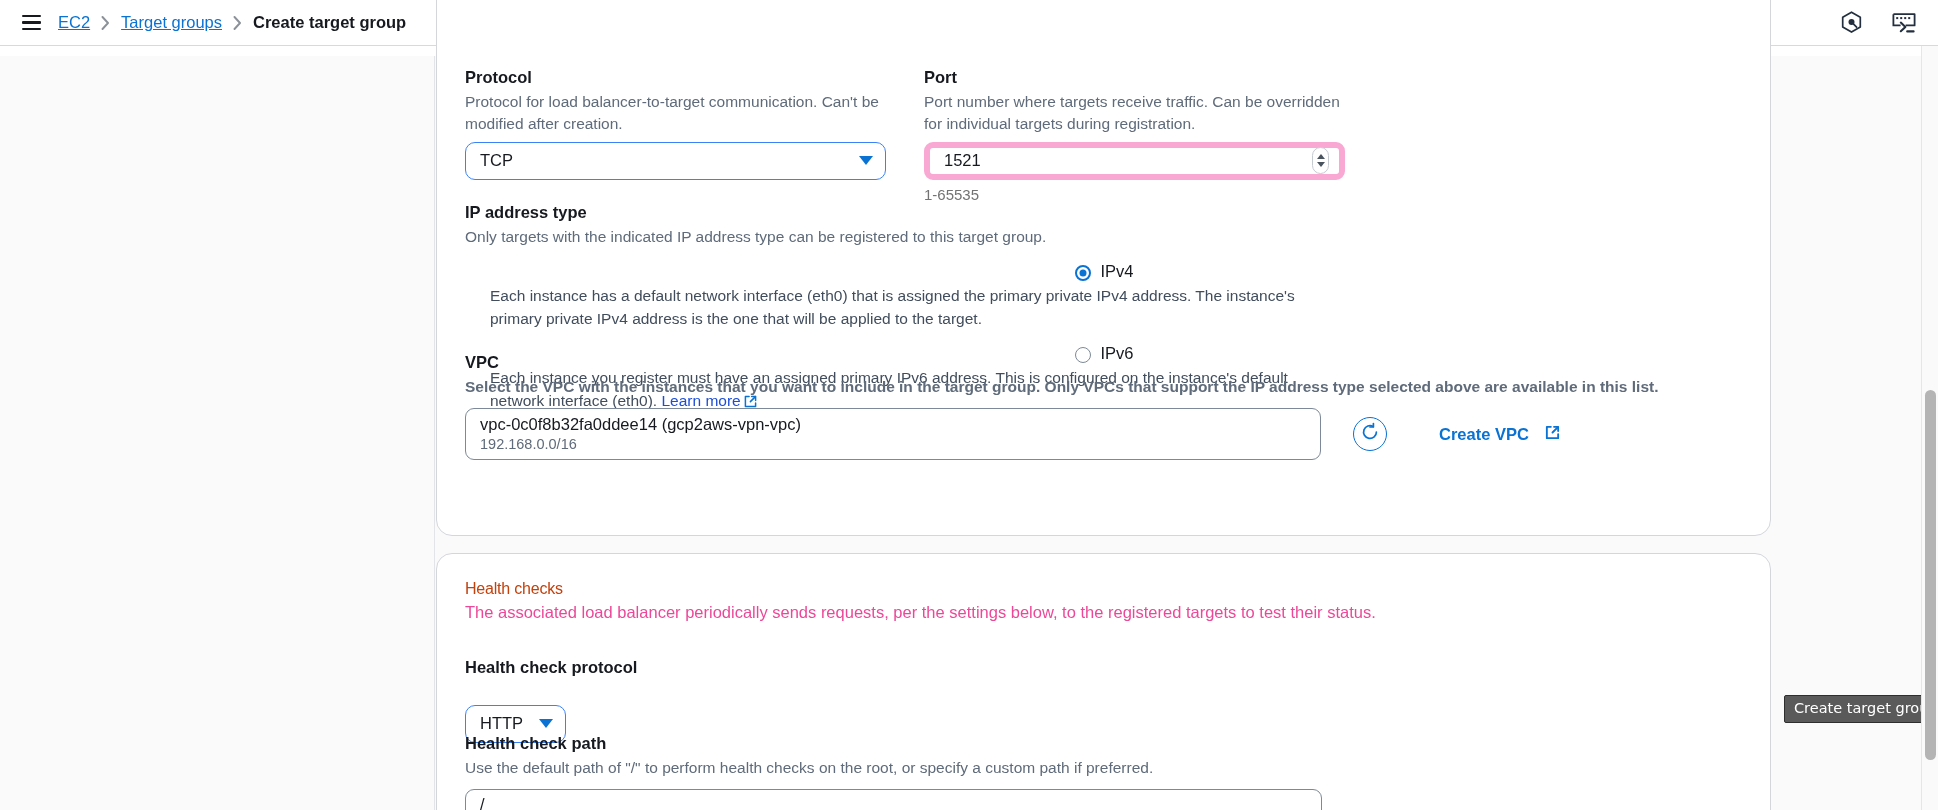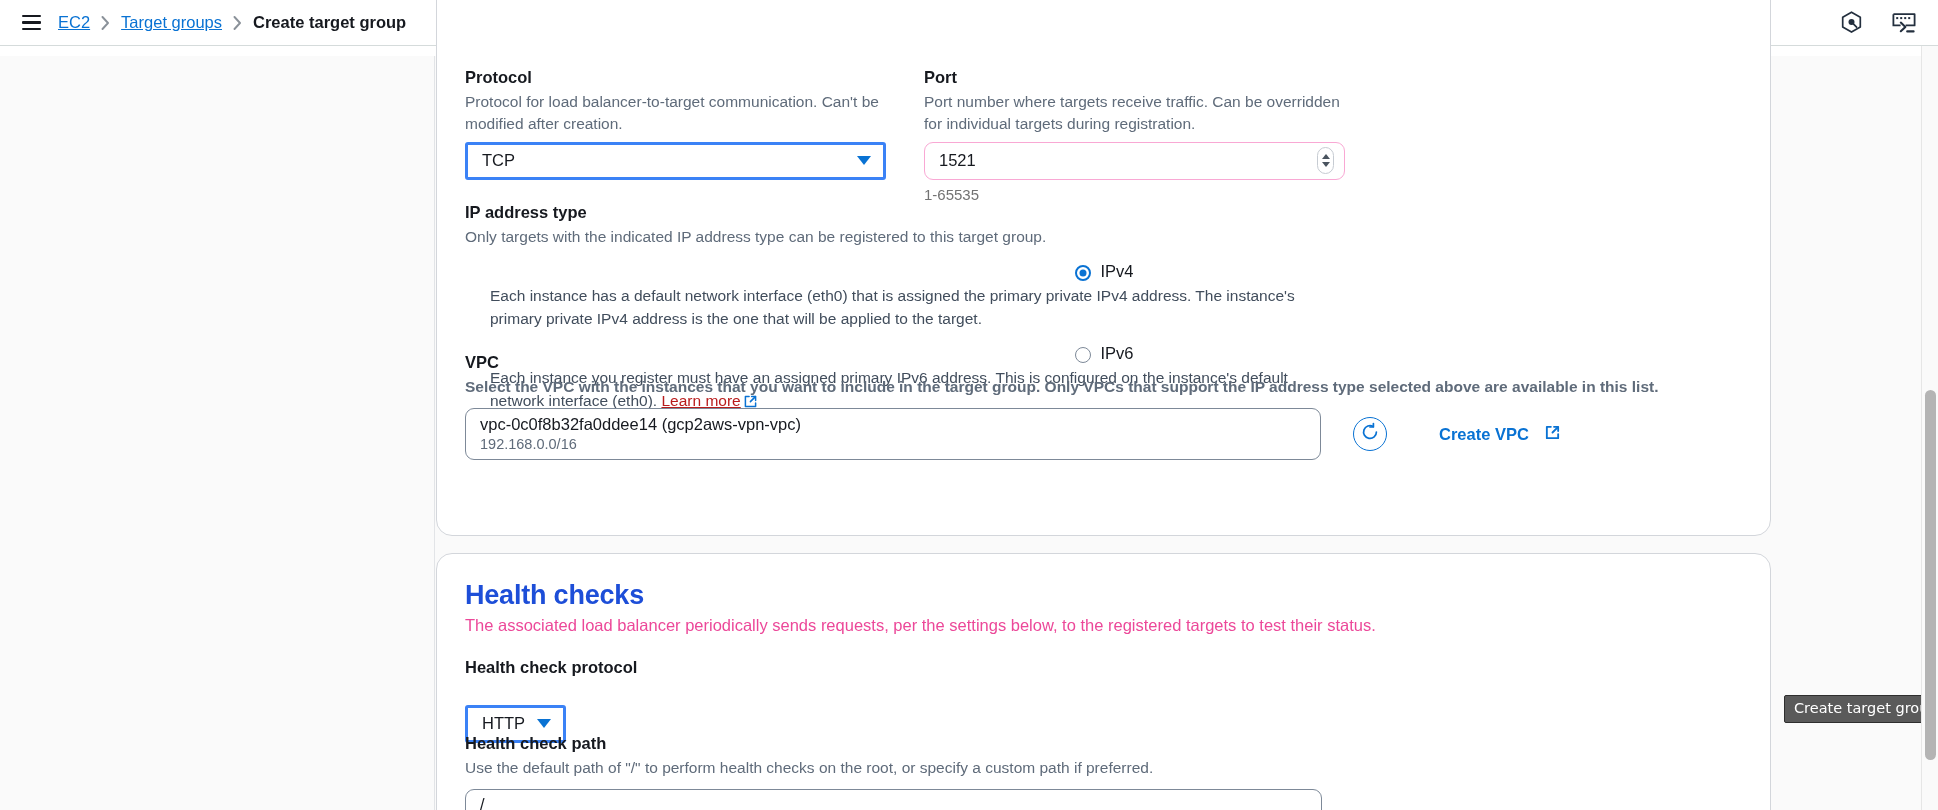--- a/index.html
+++ b/index.html
@@ -120,43 +120,43 @@
     margin-top: 3px;
   }
   .hint {
     font-size: 15px;
     color: #737373;
     margin-top: 6px;
   }
 
   .select {
     height: 38px;
-    border: 3px solid #3b82f6;
-    border-radius: 3px;
+    border: 1px solid #3b82f6;
+    border-radius: 10px;
     background: #ffffff;
     display: flex;
     align-items: center;
     padding: 0 12px 0 14px;
     font-size: 16.5px;
     color: #16191f;
     cursor: pointer;
     position: relative;
   }
   .select .caret {
     margin-left: auto;
     width: 0; height: 0;
     border-left: 7px solid transparent;
     border-right: 7px solid transparent;
     border-top: 9px solid #0972d3;
     flex: none;
   }
 
   .numinput {
     height: 38px;
-    border: 1px solid #f9a8d4;
+    border: 6px solid #f9a8d4;
     border-radius: 9px;
     background: #ffffff;
     display: flex;
     align-items: center;
     padding: 0 10px 0 14px;
     font-size: 16.5px;
     color: #16191f;
     position: relative;
   }
   .spinner {
@@ -212,22 +212,21 @@
     font-size: 16.5px;
     color: #16191f;
     line-height: 1.15;
   }
   .radio-desc {
     font-size: 15.5px;
     color: #414d5c;
     line-height: 1.45;
   }
   .link {
-    color: #b91c1c;
-    text-decoration: underline;
+    color: #1d4ed8;
     cursor: pointer;
   }
   .ext-ico { display: inline-block; vertical-align: -2px; margin-left: 3px; }
 
   
   .combo {
     height: 52px;
     border: 1px solid #7d8998;
     border-radius: 9px;
     background: #ffffff;
@@ -251,23 +250,23 @@
   .create-vpc {
     font-size: 16.5px;
     font-weight: 700;
     color: #0972d3;
     cursor: pointer;
     display: flex; align-items: center; gap: 16px;
     white-space: nowrap;
   }
 
   .section-title {
-    font-size: 27px;
-    font-weight: 700;
-    color: #1d4ed8;
+    font-size: 16px;
+    font-weight: 400;
+    color: #c2410c;
     letter-spacing: -0.2px;
   }
   .section-desc {
     font-size: 16.5px;
     color: #ec4899;
     margin-top: 5px;
   }
 
   .textarea {
     height: 34px;

